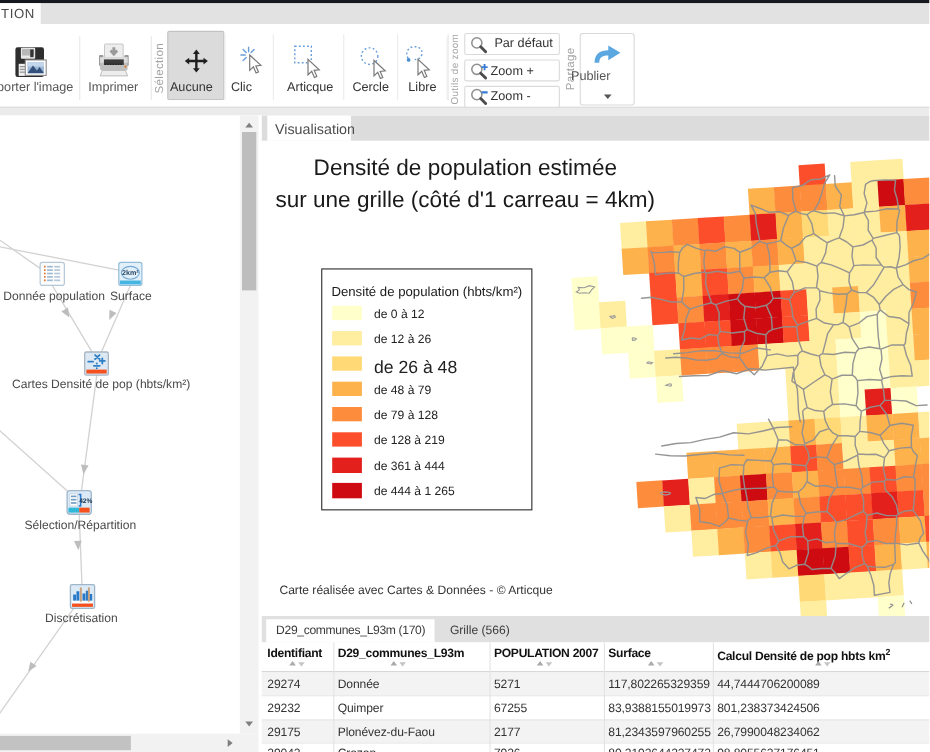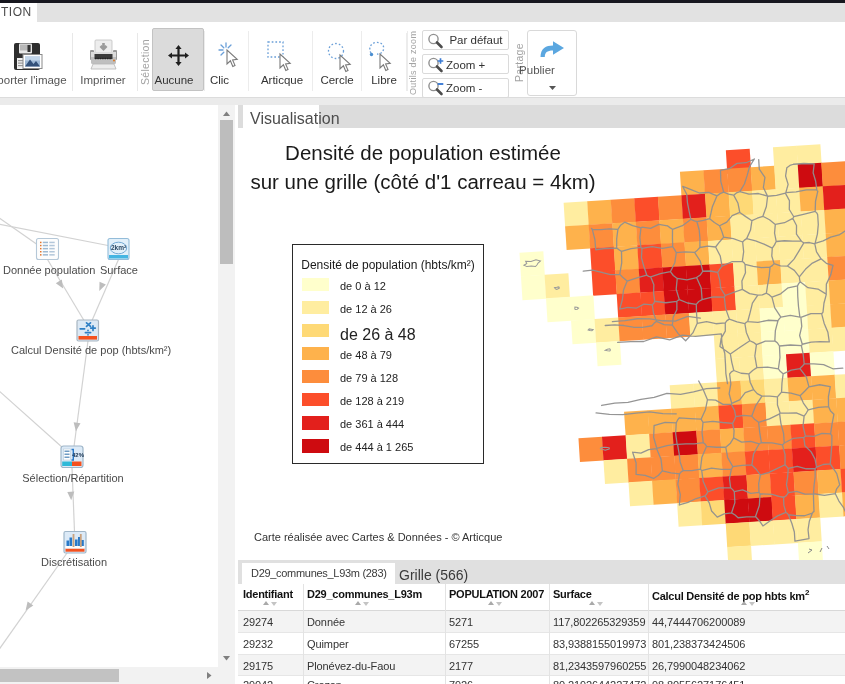--- a/index.html
+++ b/index.html
@@ -200,38 +200,38 @@
 <rect x="11" y="8" width="2.6" height="6.5"></rect>
 <rect x="14" y="5.5" width="2.6" height="9"></rect>
 <rect x="17.2" y="8.5" width="2.6" height="6"></rect>
 </g>
 <rect x="8.6" y="2.5" width="1.8" height="13" fill="#c9a27e"></rect>
 <rect x="15.9" y="2.5" width="1.8" height="13" fill="#c9a27e"></rect>
 </g>
 </svg>
 <div class="abs" style="left:3px;top:264px;width:89px;font-size:11px;color:#4a4a4a;text-align:center;white-space:nowrap">Donnée population</div>
 <div class="abs" style="left:99px;top:264px;width:40px;font-size:11px;color:#4a4a4a;text-align:center;white-space:nowrap">Surface</div>
-<div class="abs" style="left:11px;top:344px;width:155px;font-size:11px;color:#4a4a4a;text-align:center;white-space:nowrap">Calcul Densité de pop (hbts/km²)</div>
+<div class="abs" style="left:11px;top:344px;width:155px;font-size:11px;color:#4a4a4a;text-align:center;white-space:nowrap">Cartes Densité de pop (hbts/km²)</div>
 <div class="abs" style="left:19px;top:472px;width:108px;font-size:11px;color:#4a4a4a;text-align:center;white-space:nowrap">Sélection/Répartition</div>
 <div class="abs" style="left:41px;top:556px;width:66px;font-size:11px;color:#4a4a4a;text-align:center;white-space:nowrap">Discrétisation</div>
 <div class="abs" style="left:218px;top:105px;width:17px;height:562px;background:#f2f2f2"></div>
 <svg class="abs" style="left:218px;top:105px" width="17" height="579" viewBox="0 0 17 579">
     <path d="M5 11 L8.5 6.5 L12 11 Z" fill="#7f7f7f"></path>
     <rect x="2" y="15" width="13" height="144" fill="#bdbdbd"></rect>
     <path d="M5 551 L12 551 L8.5 555.5 Z" fill="#7f7f7f"></path>
   </svg>
 <div class="abs" style="left:0;top:667px;width:235px;height:17px;background:#f2f2f2"></div>
 <svg class="abs" style="left:0;top:667px" width="235" height="17" viewBox="0 0 235 17">
     <rect x="0" y="2" width="119" height="13" fill="#c2c2c2"></rect>
     <path d="M207 5 L211.5 8.5 L207 12 Z" fill="#7f7f7f"></path>
   </svg>
 
 <div class="abs" style="left:238px;top:105px;width:607px;height:23px;background:#dcdcdc"></div>
 <div class="abs" style="left:243px;top:105px;width:76px;height:23px;background:#fff"></div>
-<div class="abs" style="left:250px;top:110px;font-size:16px;color:#4d4d4d">Visualisation</div>
+<div class="abs" style="left:250px;top:110px;font-size:13px;color:#4d4d4d">Visualisation</div>
 
 <div class="abs" style="left:238px;top:128px;width:607px;height:432px;background:#fff"></div>
 <svg style="position:absolute;left:238px;top:105px;width:607px;height:455px;overflow:hidden" viewBox="0 0 607 455">
 <g transform="translate(252,55) rotate(-3.6)">
 <rect x="236.0" y="5.0" width="23.9" height="23.9" fill="#FC4E2A"></rect>
 <rect x="283.2" y="5.0" width="23.9" height="23.9" fill="#FFEDA0"></rect>
 <rect x="306.8" y="5.0" width="23.9" height="23.9" fill="#FFEDA0"></rect>
 <rect x="188.8" y="23.6" width="23.9" height="23.9" fill="#FEB24C"></rect>
 <rect x="212.4" y="23.6" width="23.9" height="23.9" fill="#FD8D3C"></rect>
 <rect x="236.0" y="23.6" width="23.9" height="23.9" fill="#FD8D3C"></rect>
@@ -416,22 +416,22 @@
 
 <div class="abs" style="left:254px;top:531px;font-size:11px;color:#333">Carte réalisée avec Cartes &amp; Données - © Articque</div>
 <svg class="abs" style="left:806px;top:543px" width="26" height="14" viewBox="0 0 26 14">
     <g stroke="#8a8a8a" stroke-width="1" fill="none">
       <path d="M2 10 l4-3 M3 6 l3 1 M14 9 l2-4 M21 3 l2 3"></path>
     </g>
   </svg>
 
 <div class="abs" style="left:238px;top:560px;width:607px;height:24px;background:#e0e0e0"></div>
 <div class="abs" style="left:242px;top:563px;width:153px;height:21px;background:#fff"></div>
-<div class="abs" style="left:251px;top:567px;font-size:11px;color:#3a3a3a;letter-spacing:-0.3px">D29_communes_L93m (283)</div>
-<div class="abs" style="left:399px;top:567px;font-size:14px;color:#3a3a3a">Grille (566)</div>
+<div class="abs" style="left:251px;top:567px;font-size:11px;color:#3a3a3a;letter-spacing:-0.3px">D29_communes_L93m (170)</div>
+<div class="abs" style="left:409px;top:567px;font-size:11px;color:#3a3a3a">Grille (566)</div>
 
 <div class="abs" style="left:238px;top:584px;width:607px;height:100px;background:#fff"></div>
 <div class="abs" style="left:238px;top:610.5px;width:607px;height:21.5px;background:#f3f3f3"></div>
 <div class="abs" style="left:238px;top:653.5px;width:607px;height:21.5px;background:#f3f3f3"></div>
 <div class="abs" style="left:238px;top:609.5px;width:607px;height:1px;background:#d8d8d8"></div>
 <div class="abs" style="left:238px;top:632px;width:607px;height:1px;background:#e6e6e6"></div>
 <div class="abs" style="left:238px;top:653.5px;width:607px;height:1px;background:#e6e6e6"></div>
 <div class="abs" style="left:238px;top:675px;width:607px;height:1px;background:#e6e6e6"></div>
 <div class="abs" style="left:303px;top:584px;width:1px;height:100px;background:#e3e3e3"></div>
 <div class="abs" style="left:445px;top:584px;width:1px;height:100px;background:#e3e3e3"></div>

